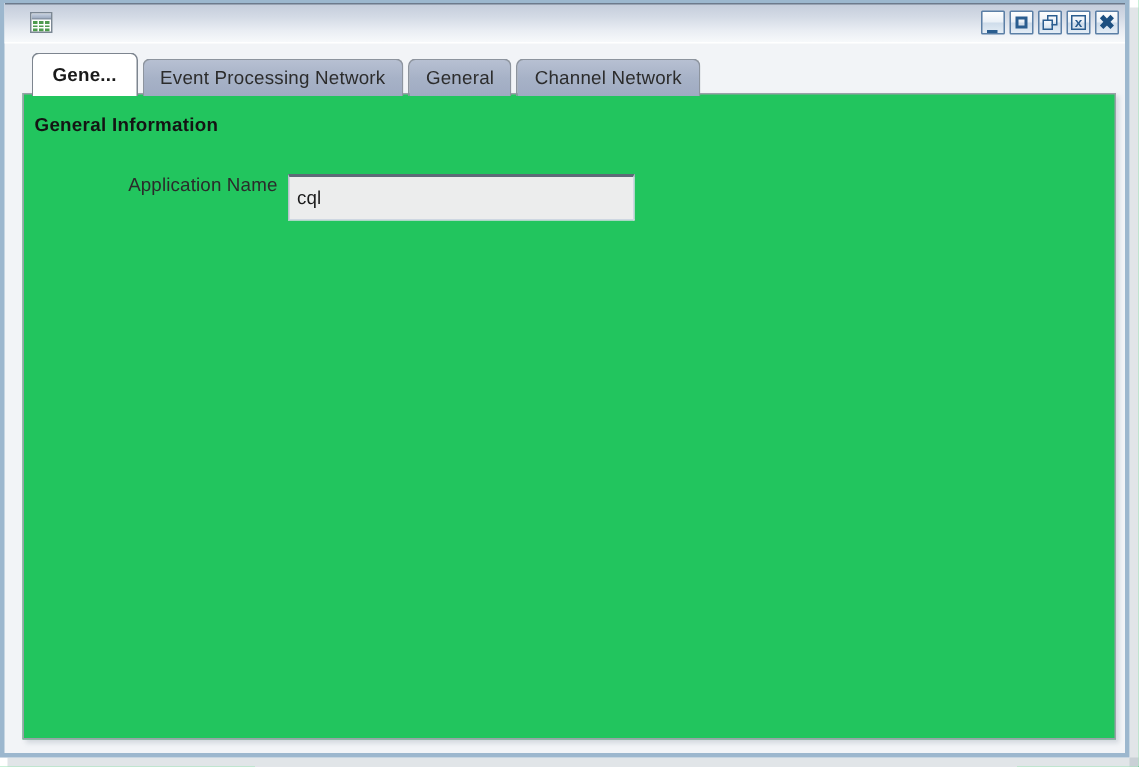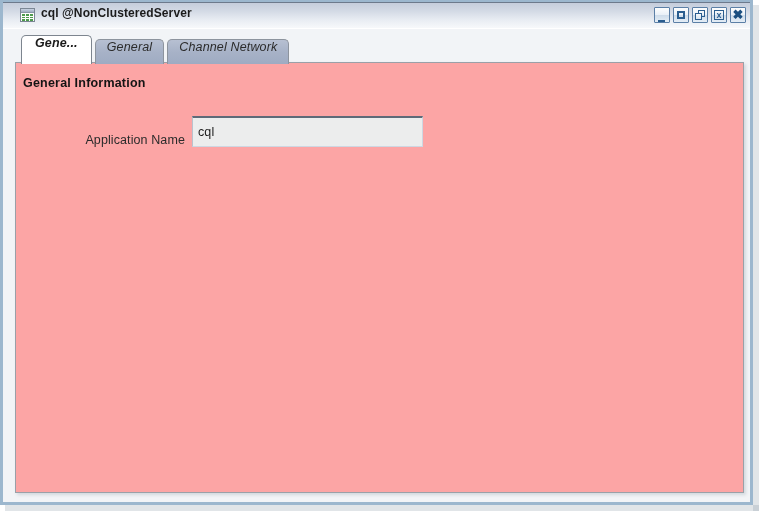--- a/index.html
+++ b/index.html
@@ -189,52 +189,51 @@
     height: 29px;
     display: flex;
     align-items: flex-end;
     z-index: 5;
   }
   .tab {
     height: 25px;
     box-sizing: border-box;
     padding: 0 11px;
     display: flex;
-    align-items: flex-start;
+    align-items: center;
     font-size: 12.5px;
     color: #2c2c2c;
     border: 1px solid #8d949e;
     border-bottom: none;
     border-radius: 5px 5px 0 0;
     margin-right: 3px;
     background: linear-gradient(to bottom, #b7c0d2 0%, #a7b2c7 50%, #9fabc2 100%);
     white-space: nowrap;
     letter-spacing: 0.15px;
-    font-style: italic;
   }
   .tab.active {
     background: #ffffff;
     height: 29px;
     border-color: #7d858f;
     color: #1a1a1a;
     font-weight: bold;
     font-size: 12.5px;
     padding: 0 13px;
     position: relative;
     z-index: 6;
   }
 
   
   #content-panel {
     position: absolute;
     left: 12px;
     top: 60px;
     width: 729px;
     height: 431px;
-    background: #fca5a5;
+    background: #22c55e;
     border: 1px solid #9aa0a8;
     box-sizing: border-box;
     box-shadow: 2px 2px 3px rgba(120,135,150,0.25);
   }
 
   #section-title {
     position: absolute;
     left: 7px;
     top: 13px;
     font-size: 12.5px;
@@ -244,21 +243,21 @@
   }
 
   #form {
     position: absolute;
     left: 0;
     top: 53px;
     width: 100%;
   }
   .form-row {
     display: flex;
-    align-items: flex-end;
+    align-items: flex-start;
     margin-bottom: 9px;
   }
   .form-label {
     width: 176px;
     text-align: right;
     font-size: 12.5px;
     color: #2b2b2b;
     padding-right: 7px;
     box-sizing: border-box;
     letter-spacing: 0.1px;
@@ -295,21 +294,20 @@
           <i></i>
           <i></i>
           <i></i>
           <i></i>
           <i></i>
           <i></i>
           <i></i>
           <i></i>
         </div>
     </div>
-    <div id="title-text">cql @NonClusteredServer</div>
 
     <div id="win-buttons">
       <div class="win-btn">
         <span class="gl-min"></span>
       </div>
       <div class="win-btn">
         <span class="gl-max"></span>
       </div>
       <div class="win-btn">
         <span class="gl-res-back"></span>
@@ -322,20 +320,23 @@
         <span class="gl-close">✖</span>
       </div>
     </div>
   </div>
 
   <div id="tabstrip">
     <div class="tab active">
       <span>Gene...</span>
     </div>
     <div class="tab">
+      <span>Event Processing Network</span>
+    </div>
+    <div class="tab">
       <span>General</span>
     </div>
     <div class="tab">
       <span>Channel Network</span>
     </div>
   </div>
 
   <div id="content-panel">
     <div id="section-title">General Information</div>
 

